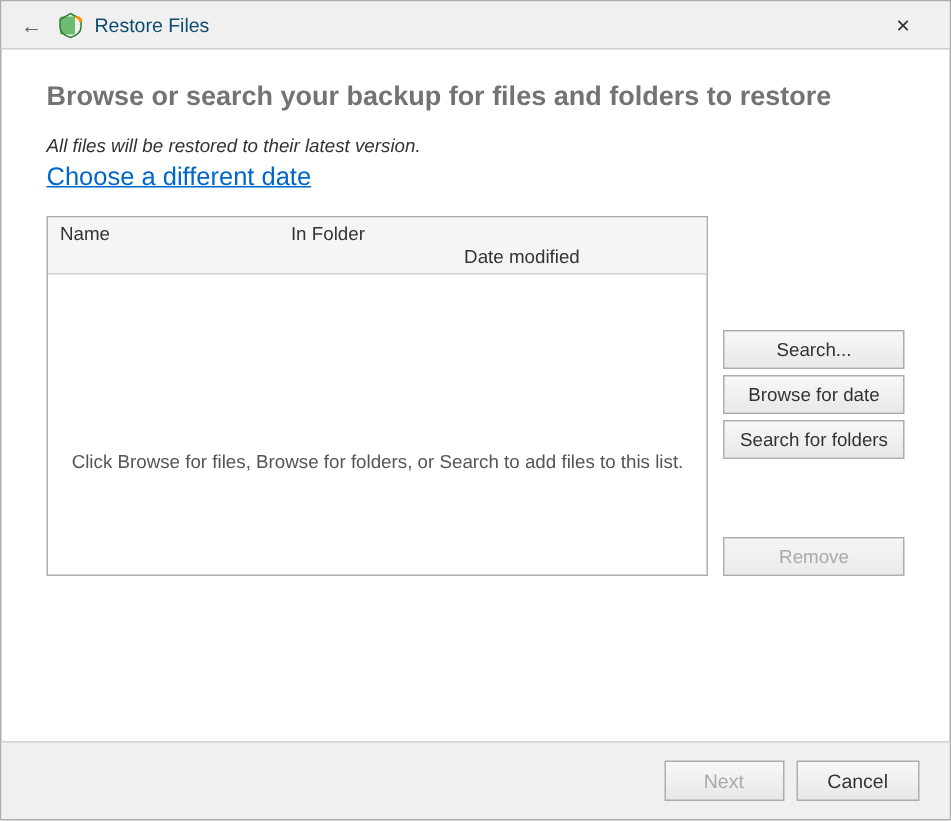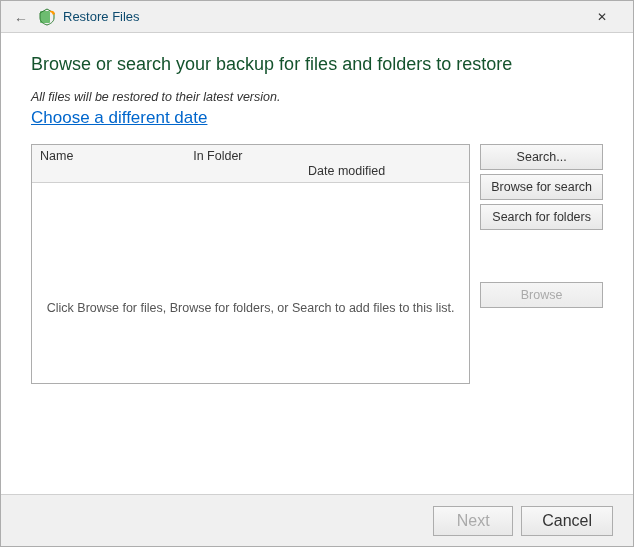--- a/index.html
+++ b/index.html
@@ -61,44 +61,44 @@
       align-items: center;
       justify-content: center;
       cursor: pointer;
       font-size: 12px;
       color: #333;
     }
     .content {
       padding: 20px 30px 20px 30px;
     }
     .heading {
-      color: #14532d;
+      color: #737373;
       font-size: 18px;
-      font-weight: 400;
+      font-weight: 700;
       margin-bottom: 14px;
       line-height: 1.3;
     }
     .info-text {
       font-size: 12.5px;
       color: #333;
       margin-bottom: 4px;
       font-style: italic;
     }
     .link {
       color: #0066cc;
       font-size: 17px;
       text-decoration: underline;
       cursor: pointer;
       display: inline-block;
       margin-bottom: 16px;
     }
     .main-area {
       display: flex;
       gap: 10px;
-      align-items: flex-start;
+      align-items: flex-end;
     }
     .table-container {
       flex: 1;
       border: 1px solid #adadad;
       background: #fff;
       height: 240px;
       overflow: hidden;
     }
     .table-header {
       display: flex;
@@ -163,21 +163,21 @@
       background: #f0f0f0;
       border-top: 1px solid #d0d0d0;
       display: flex;
       align-items: center;
       justify-content: flex-end;
       padding: 0 20px;
       gap: 8px;
     }
     .btn-bottom {
       padding: 5px 20px;
-      font-size: 16px;
+      font-size: 13px;
       font-family: 'Segoe UI', sans-serif;
       cursor: pointer;
       border: 1px solid #adadad;
       background: linear-gradient(to bottom, #f8f8f8, #e8e8e8);
       color: #333;
       min-width: 80px;
     }
     .btn-bottom:disabled {
       color: #aaa;
     }
@@ -215,25 +215,25 @@
           <div class="table-header-cell col-date">Date modified</div>
         </div>
         <div class="table-body">
           <span class="table-hint-text">Click Browse for files, Browse for folders, or Search to add files to this list.</span>
 
         </div>
       </div>
 
       <div class="buttons-panel">
         <button class="btn">Search...</button>
-        <button class="btn">Browse for search</button>
+        <button class="btn">Browse for date</button>
         <button class="btn">Search for folders</button>
         <div class="btn-spacer"></div>
         <div class="btn-spacer"></div>
-        <button class="btn disabled" disabled="">Browse</button>
+        <button class="btn disabled" disabled="">Remove</button>
       </div>
     </div>
   </div>
 
   <div class="bottom-bar">
     <button class="btn-bottom" disabled="">Next</button>
     <button class="btn-bottom">Cancel</button>
   </div>
 </div>
 

